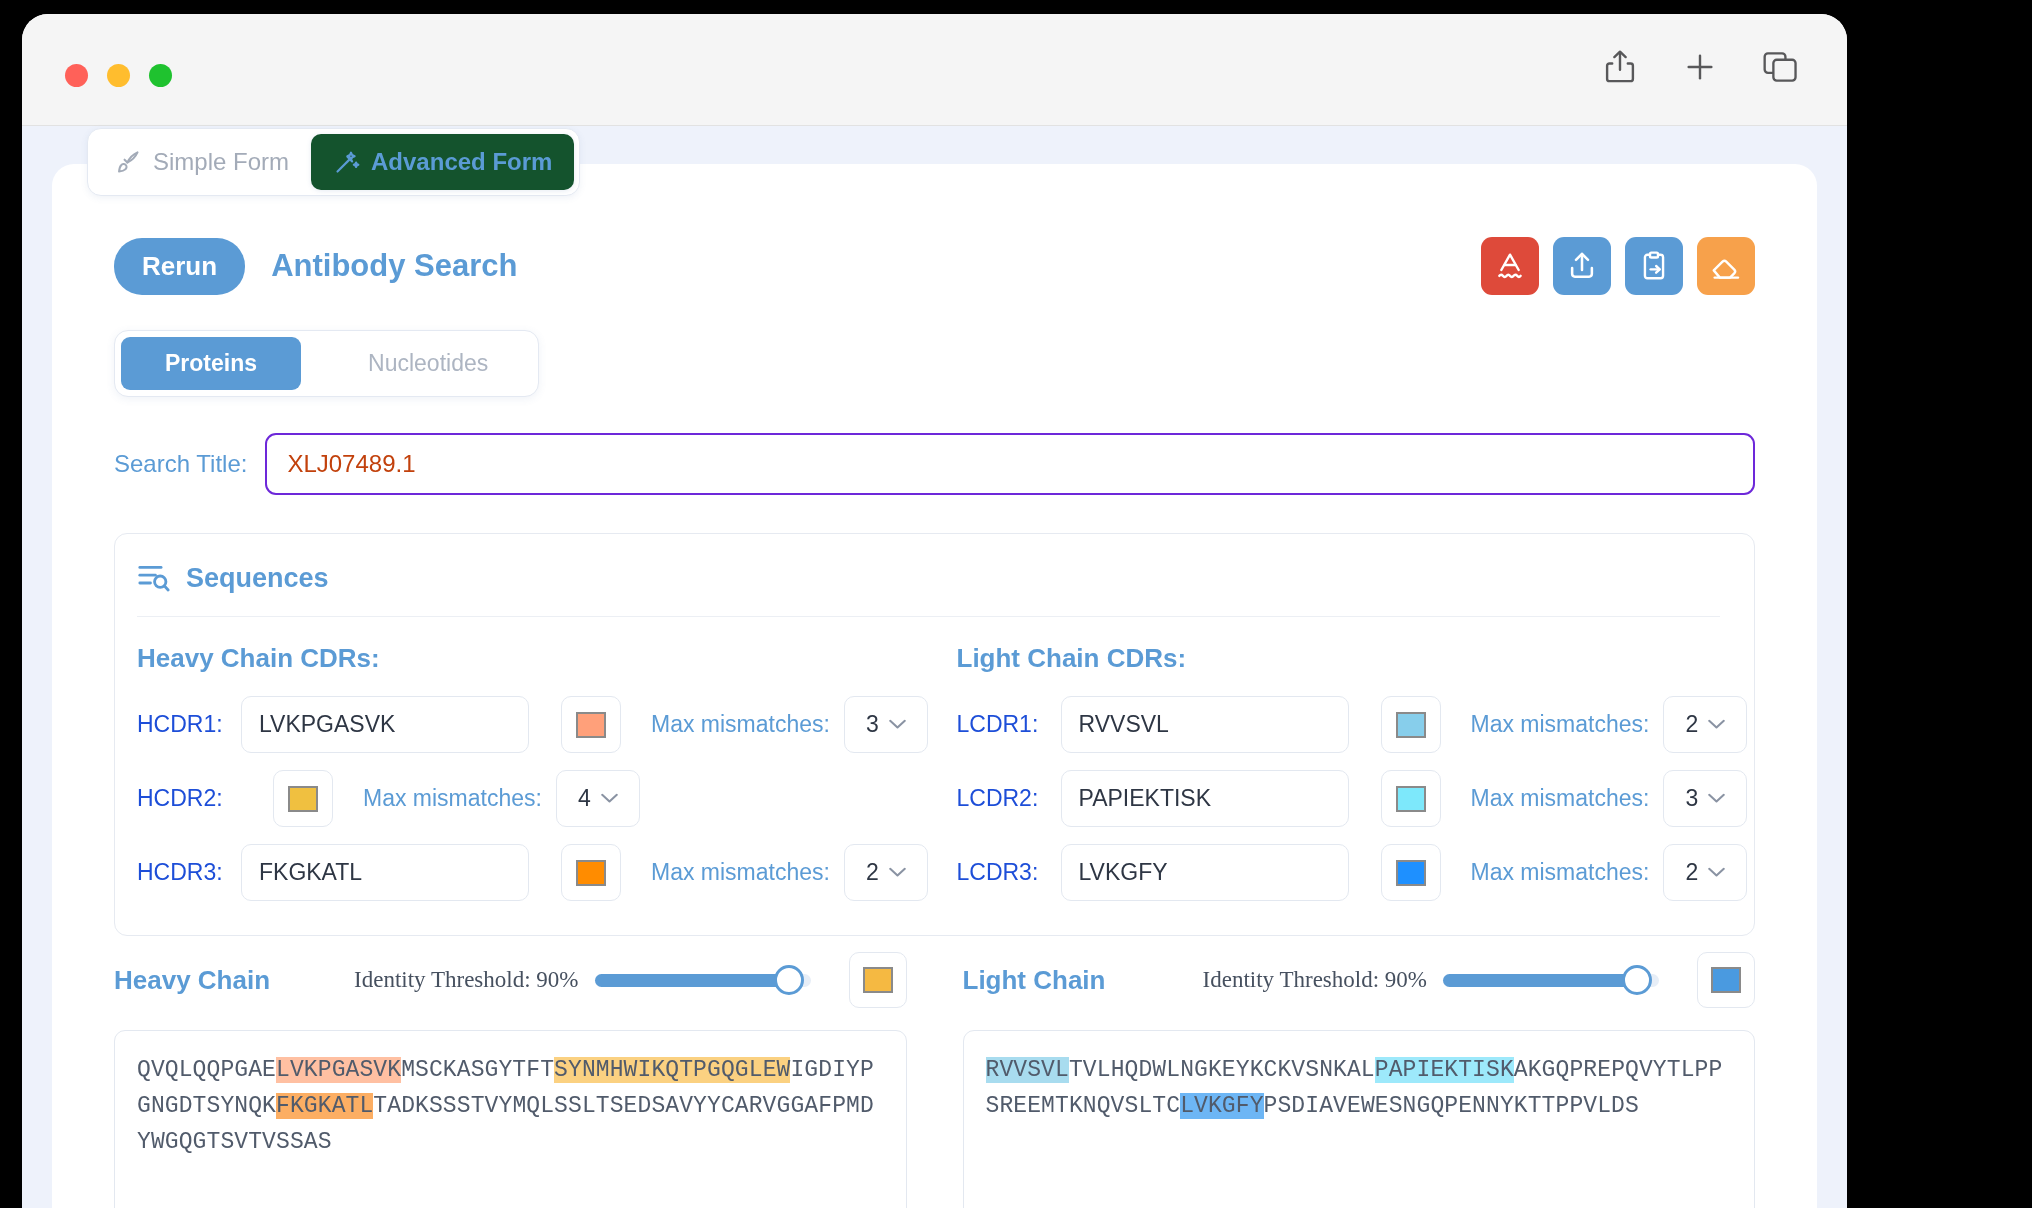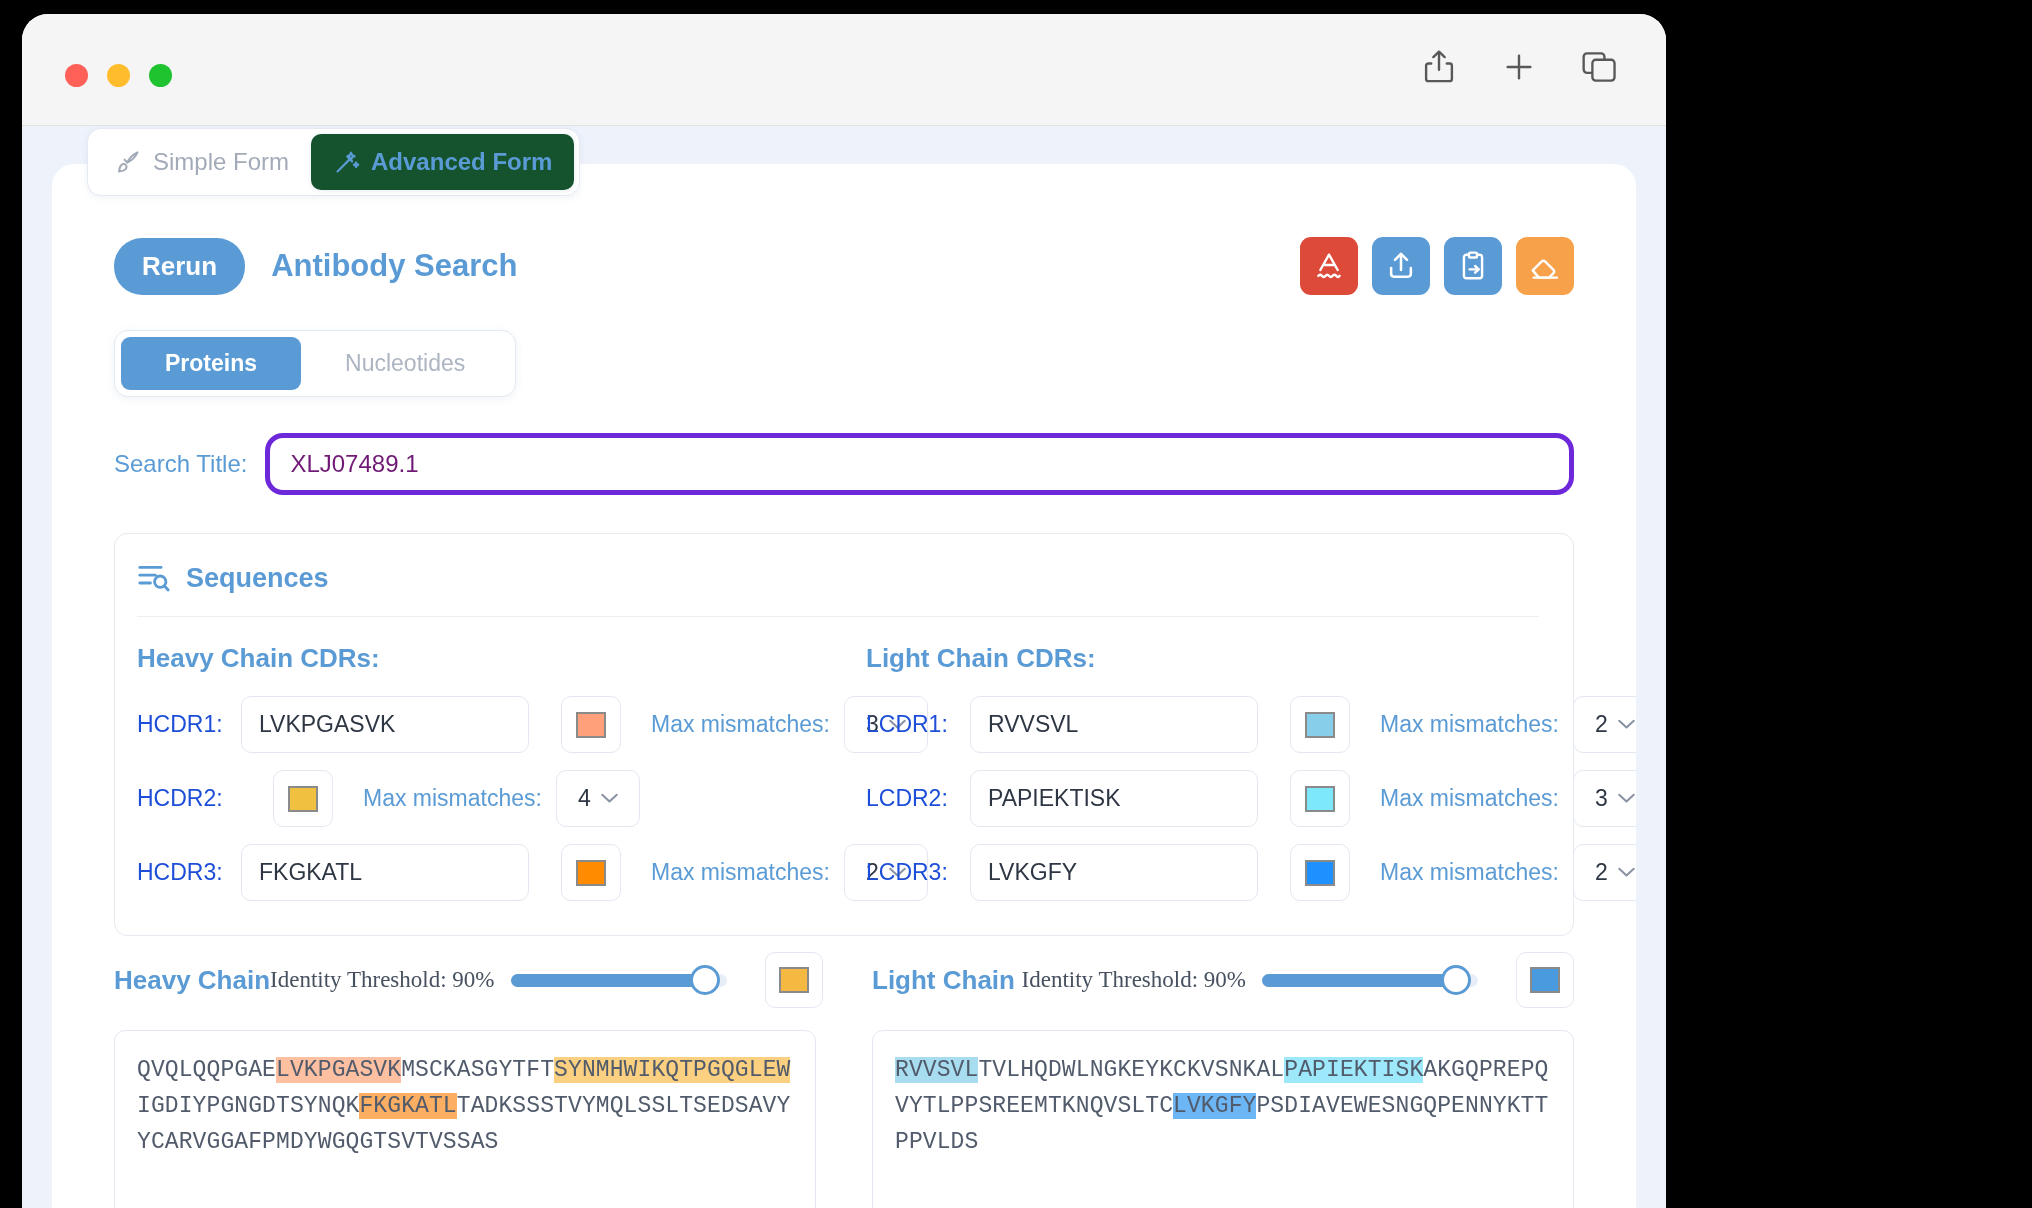--- a/index.html
+++ b/index.html
@@ -6,21 +6,21 @@
   html, body {
     width: 2032px; height: 1208px;
     background: #000000;
     font-family: "Liberation Sans", sans-serif;
     overflow: hidden;
   }
 
   .window {
     position: absolute;
     left: 22px; top: 14px;
-    width: 1644px; height: 1194px;
+    width: 1825px; height: 1194px;
     background: #ffffff;
     border-radius: 26px 26px 0 0;
     overflow: hidden;
     box-shadow: 0 4px 40px rgba(0,0,0,0.35);
   }
 
   
   .titlebar {
     position: relative;
     height: 112px;
@@ -123,20 +123,21 @@
 
   
   .mode-toggle {
     display: inline-flex;
     background: #ffffff;
     border: 1px solid #e4e9f2;
     border-radius: 14px;
     padding: 6px;
     box-shadow: 0 2px 8px rgba(80,110,170,0.09);
     margin-bottom: 36px;
+    gap: 23px;
   }
   .mode-opt {
     padding: 13px 44px;
     border-radius: 9px;
     font-size: 23px;
     color: #adb5c2;
     cursor: pointer;
     white-space: nowrap;
   }
   .mode-opt.active {
@@ -152,25 +153,25 @@
   }
   .title-label {
     font-size: 24px;
     color: #5b9bd5;
     margin-right: 18px;
     white-space: nowrap;
   }
   .title-input {
     flex: 1;
     height: 62px;
-    border: 5px solid #6d28d9;
-    border-radius: 18px;
+    border: 2px solid #6d28d9;
+    border-radius: 11px;
     padding: 0 20px;
     font-size: 24px;
-    color: #701a75;
+    color: #c2410c;
     font-family: inherit;
     outline: none;
     background: #ffffff;
   }
 
   
   .seq-panel {
     border: 1px solid #e6eaf1;
     border-radius: 13px;
     padding: 28px 34px 34px 22px;

